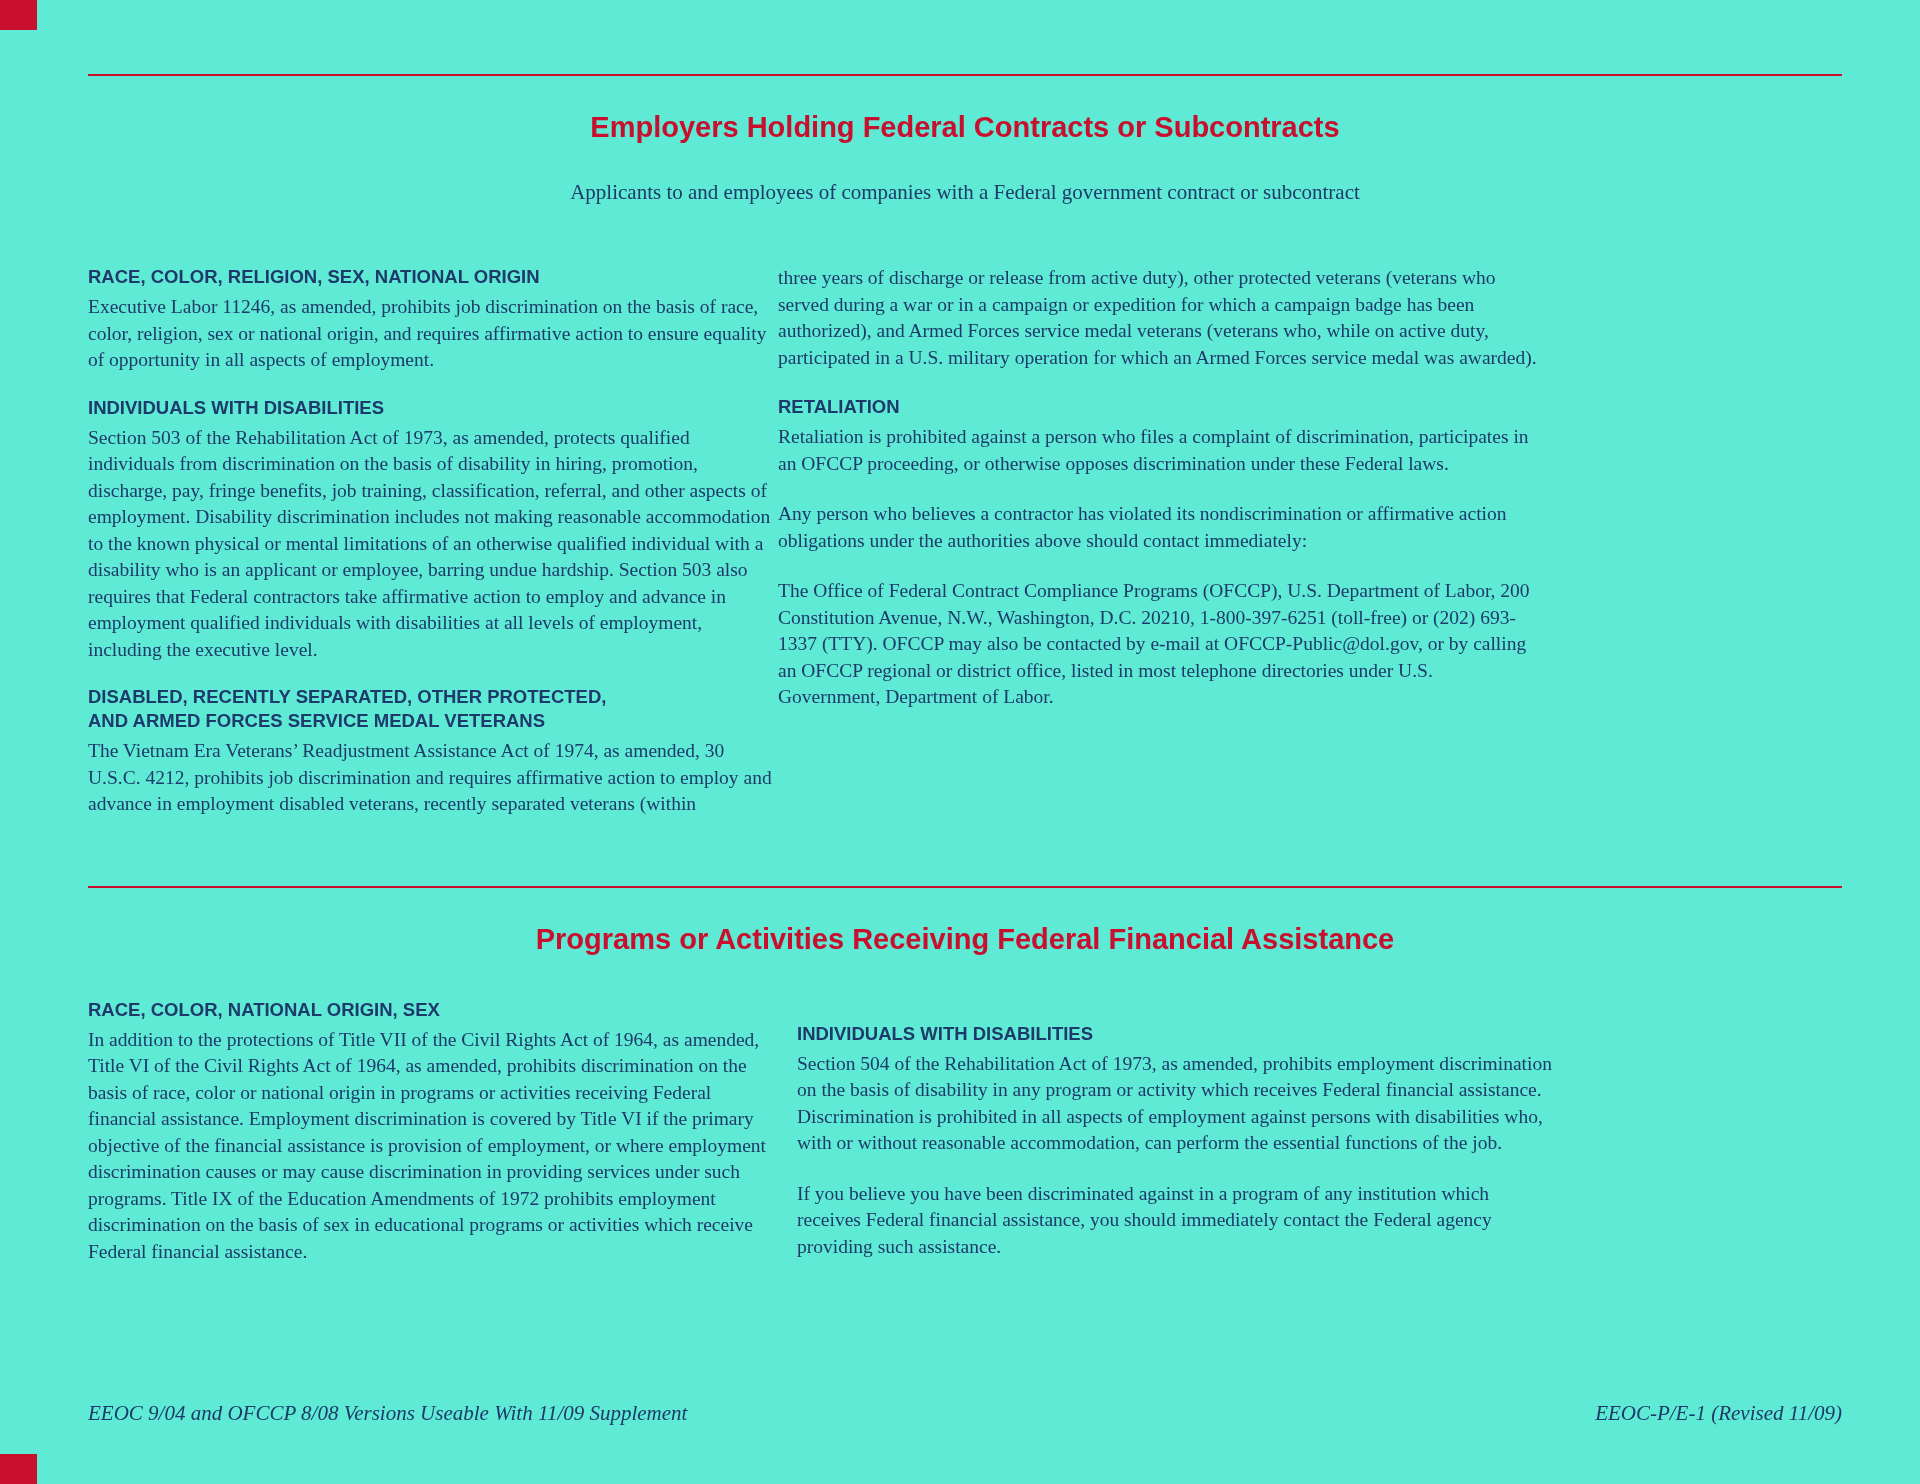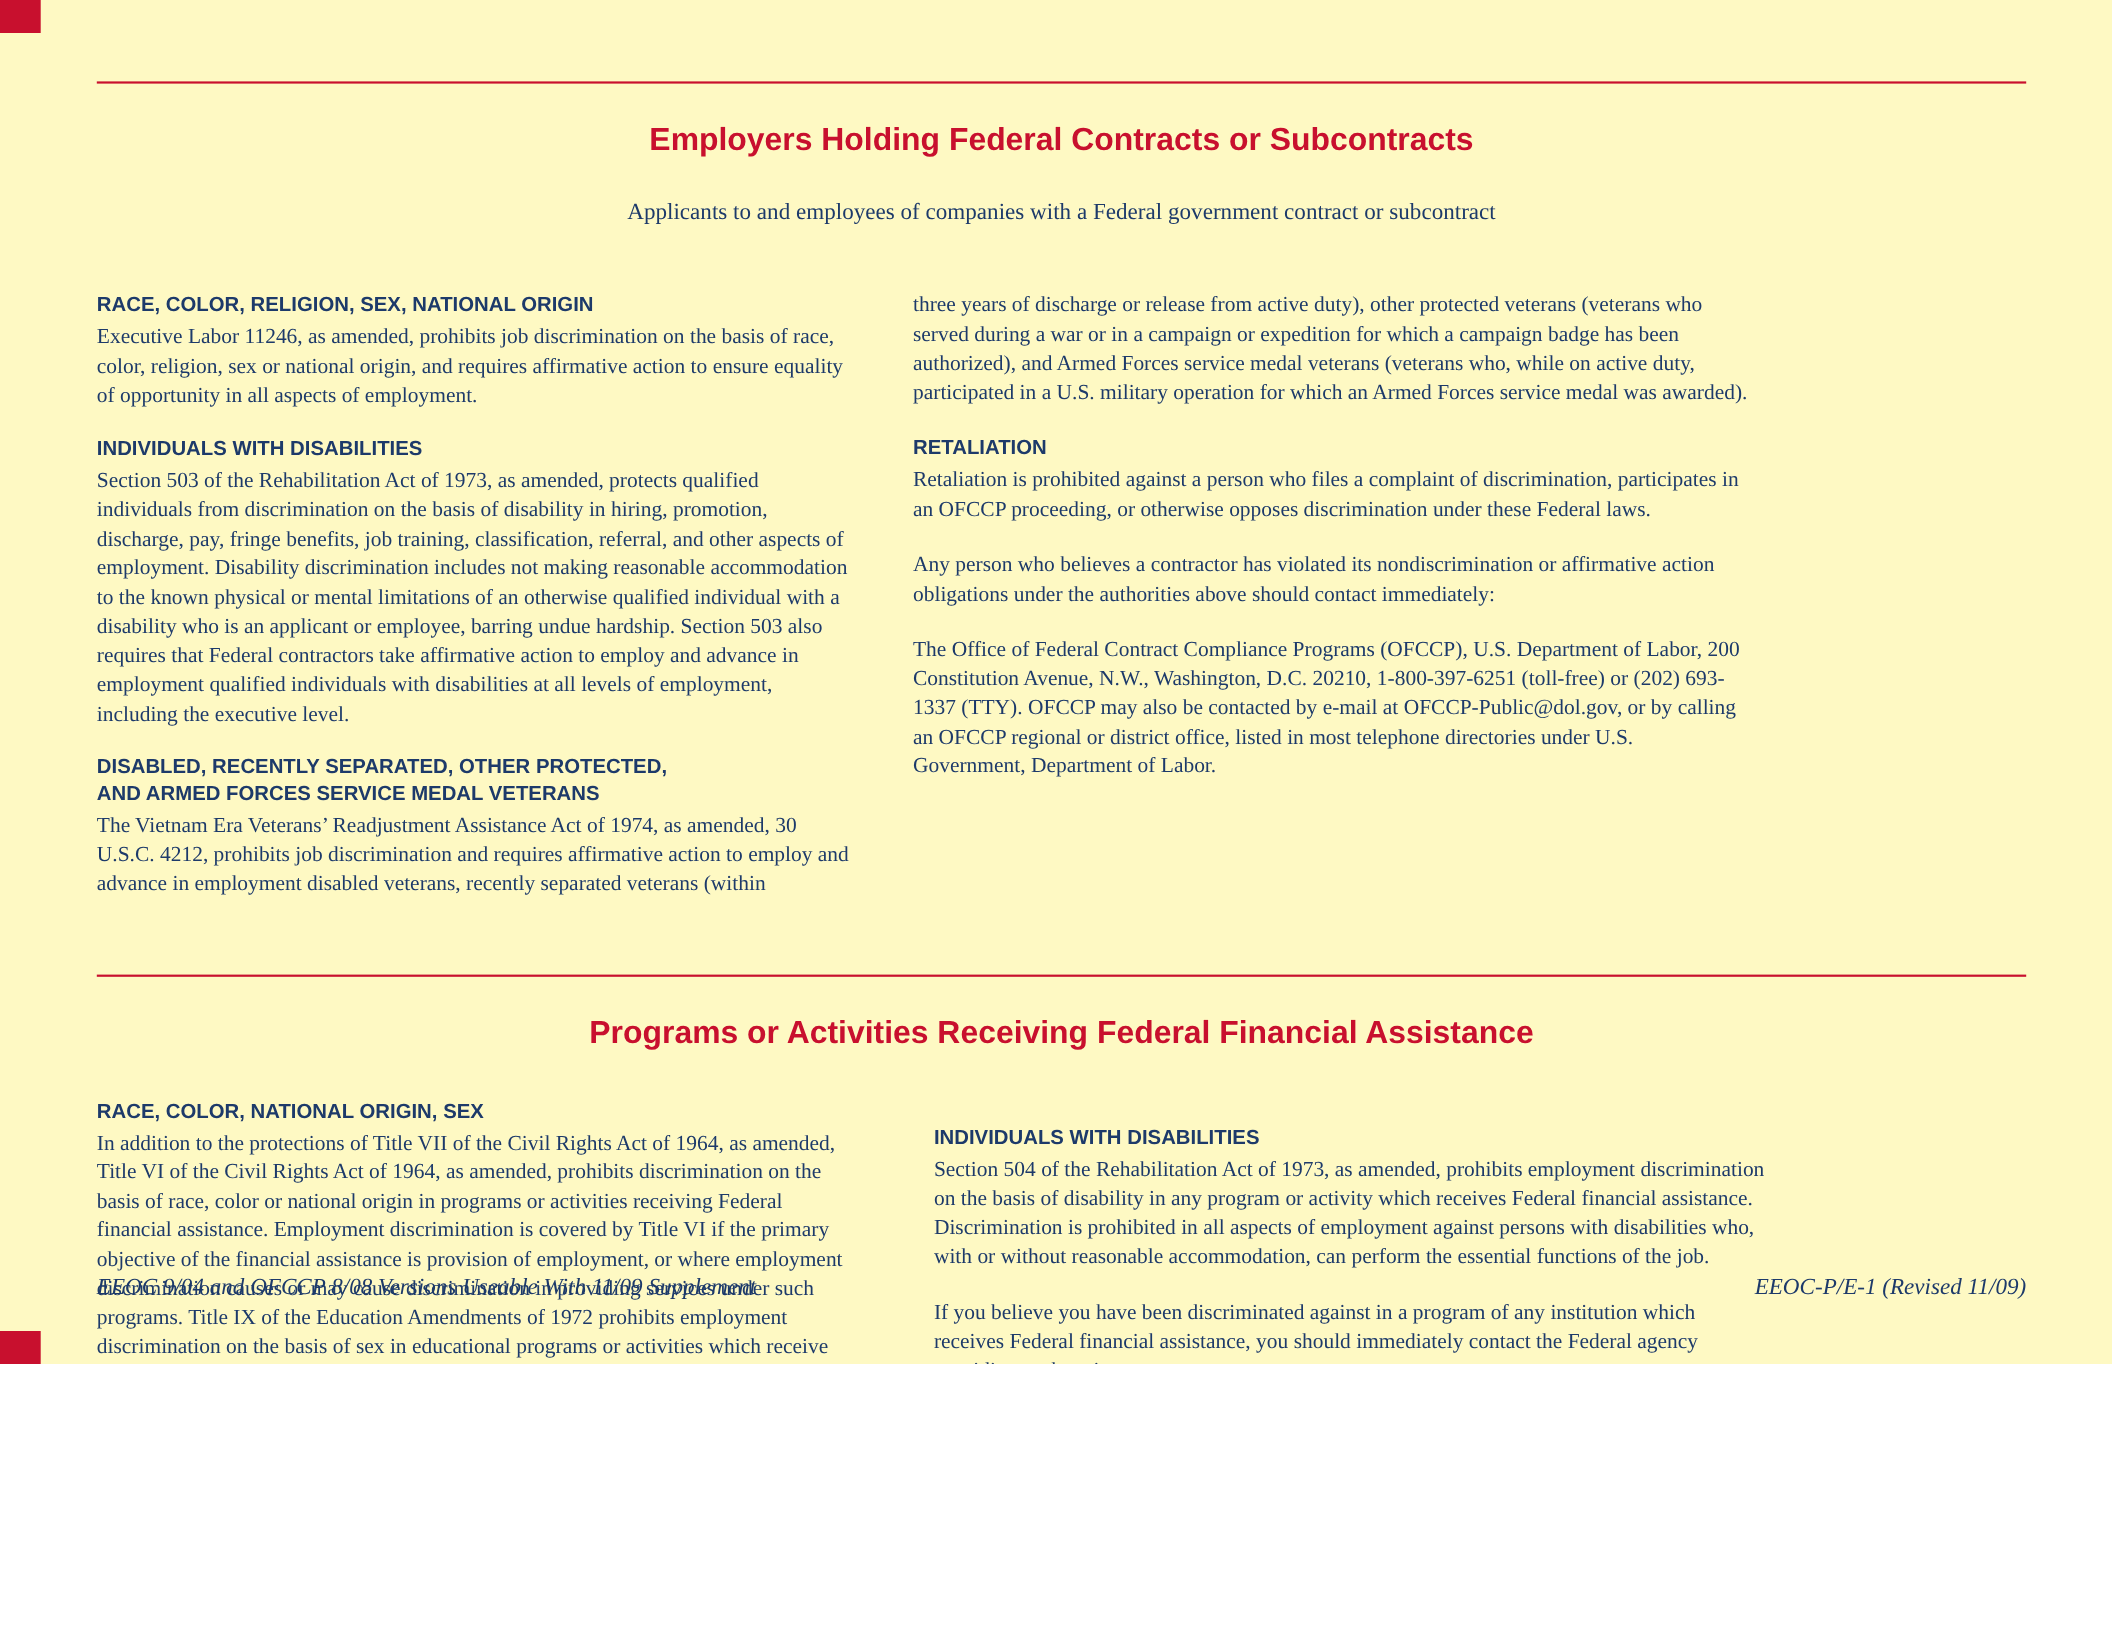--- a/index.html
+++ b/index.html
@@ -1,20 +1,20 @@
 <!DOCTYPE html>
 <html><head>
 <meta charset="utf-8">
 <style>
   html, body { margin: 0; padding: 0; background: #ffffff; }
   .page {
     position: relative;
     width: 1920px;
-    height: 1240px;
-    background: #fef9c3;
+    height: 1484px;
+    background: #5eead4;
     font-family: "Liberation Serif", serif;
     color: #1d3a6a;
     overflow: hidden;
   }
   .corner-red {
     position: absolute;
     left: 0;
     width: 37px;
     height: 30px;
     background: #C8102E;
@@ -45,21 +45,21 @@
     margin: 32px 0 0 0;
     text-align: center;
     font-size: 21px;
     line-height: 33px;
     color: #1d3a6a;
   }
 
   .columns { display: flex; margin-top: 56px; }
   .columns2 { margin-top: 42px; gap: 19px; }
   .col-left  { flex: 0 0 auto; width: 690px; }
-  .col-right { flex: 0 0 auto; width: 760px; margin-left: 52px; }
+  .col-right { flex: 0 0 auto; width: 760px; }
 
   .block { margin: 0 0 22px 0; }
   .col-right > .block { margin: 24px 0 22px 0; }
 
   .block-heading {
     margin: 0 0 5px 0;
     font-family: "Liberation Sans", sans-serif;
     font-weight: 700;
     font-size: 18.5px;
     line-height: 24px;

